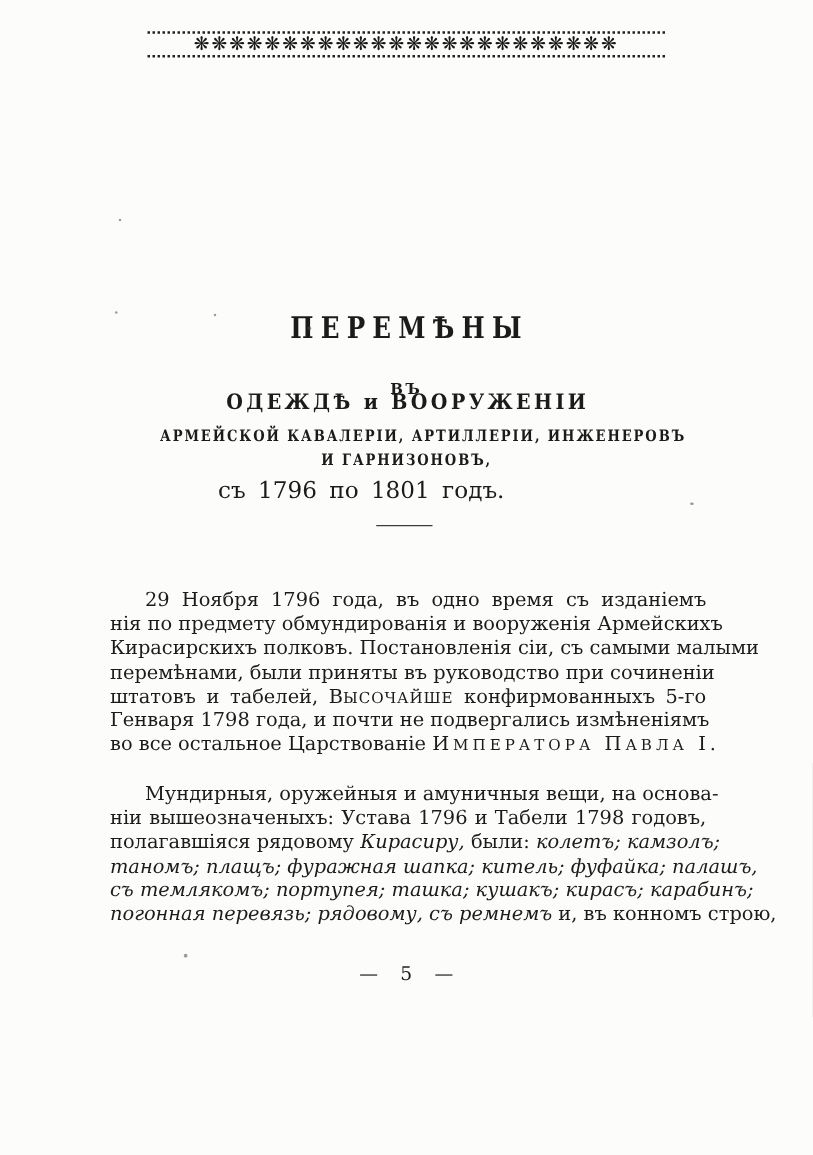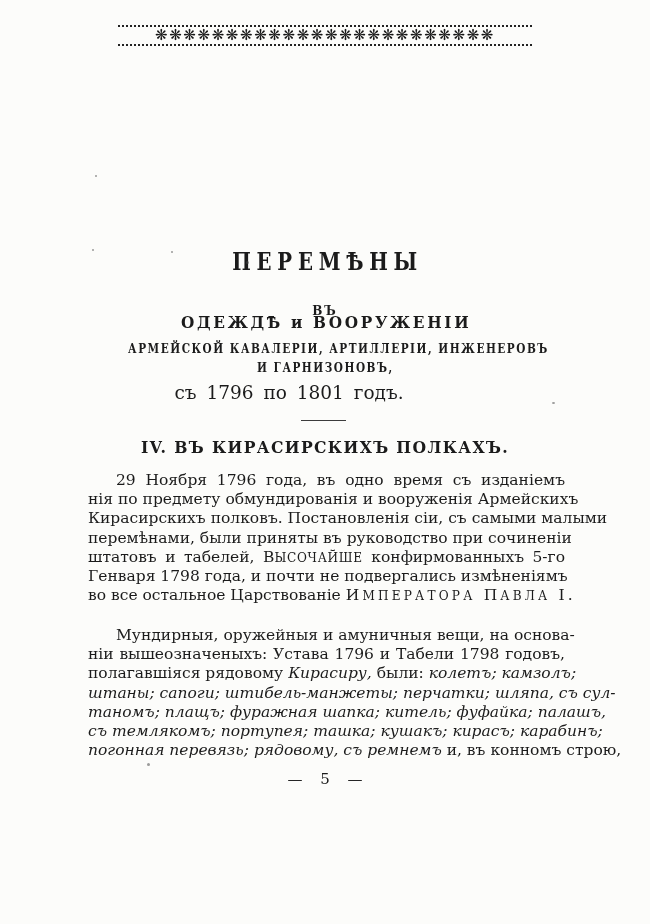--- a/index.html
+++ b/index.html
@@ -85,39 +85,35 @@
   <div class="abs center t-sub2">
     <span class="tx">И ГАРНИЗОНОВЪ,</span>
   </div>
 
   <div class="abs center t-date">
     <span class="tx">съ 1796 по 1801 годъ.</span>
   </div>
 
   <div class="abs divider"></div>
 
-  <div class="abs center s-head">
-    <span class="tx">IV. ВЪ КИРАСИРСКИХЪ ПОЛКАХЪ.</span>
-  </div>
 
   <div class="abs textcol p1">
     <div class="line indent"><span>29 Ноября 1796 года, въ одно время съ изданіемъ</span></div>
     <div class="line"><span>нія по предмету обмундированія и вооруженія Армейскихъ</span></div>
     <div class="line"><span>Кирасирскихъ полковъ. Постановленія сіи, съ самыми малыми</span></div>
     <div class="line"><span>перемѣнами, были приняты въ руководство при сочиненіи</span></div>
     <div class="line"><span>штатовъ и табелей,</span> <span><span>В</span><span class="sc-tail">ысочайше</span></span> <span>конфирмованныхъ 5-го</span></div>
     <div class="line"><span>Генваря 1798 года, и почти не подвергались измѣненіямъ</span></div>
     <div class="line"><span>во все остальное Царствованіе</span> <span class="spaced"><span>И</span><span class="sc-tail">мператора</span> <span>П</span><span class="sc-tail">авла</span> <span>I.</span></span></div>
   </div>
 
   <div class="abs textcol p2">
     <div class="line indent"><span>Мундирныя, оружейныя и амуничныя вещи, на основа-</span></div>
     <div class="line"><span>ніи вышеозначеныхъ: Устава 1796 и Табели 1798 годовъ,</span></div>
     <div class="line"><span>полагавшіяся рядовому</span> <span class="it">Кирасиру,</span> <span>были:</span> <span class="it">колетъ; камзолъ;</span></div>
-    <div class="line"><span class="it">штаны; сапоги; штибель-манжеты; перчатки; шляпа, съ сул-</span></div>
     <div class="line"><span class="it">таномъ; плащъ; фуражная шапка; китель; фуфайка; палашъ,</span></div>
     <div class="line"><span class="it">съ темлякомъ; портупея; ташка; кушакъ; кирасъ; карабинъ;</span></div>
     <div class="line"><span class="it">погонная перевязь; рядовому, съ ремнемъ</span> <span>и, въ конномъ строю,</span></div>
   </div>
 
   <div class="abs center pageno">
     <span>— 5 —</span>
   </div>
 
   <div class="speck" style="left:95px;top:175px;width:2px;height:2px;"></div>

